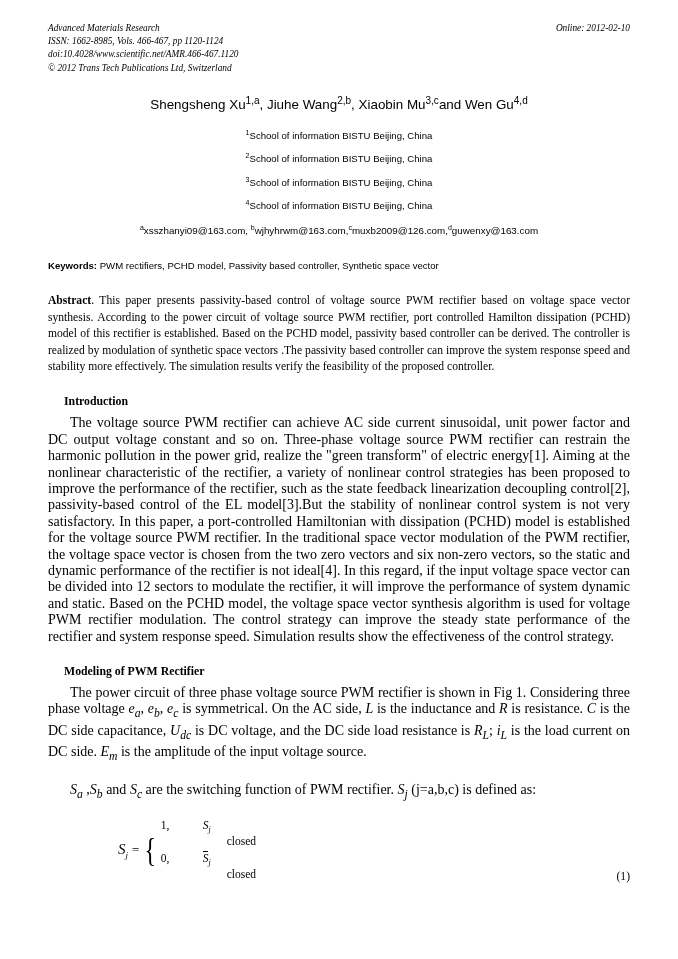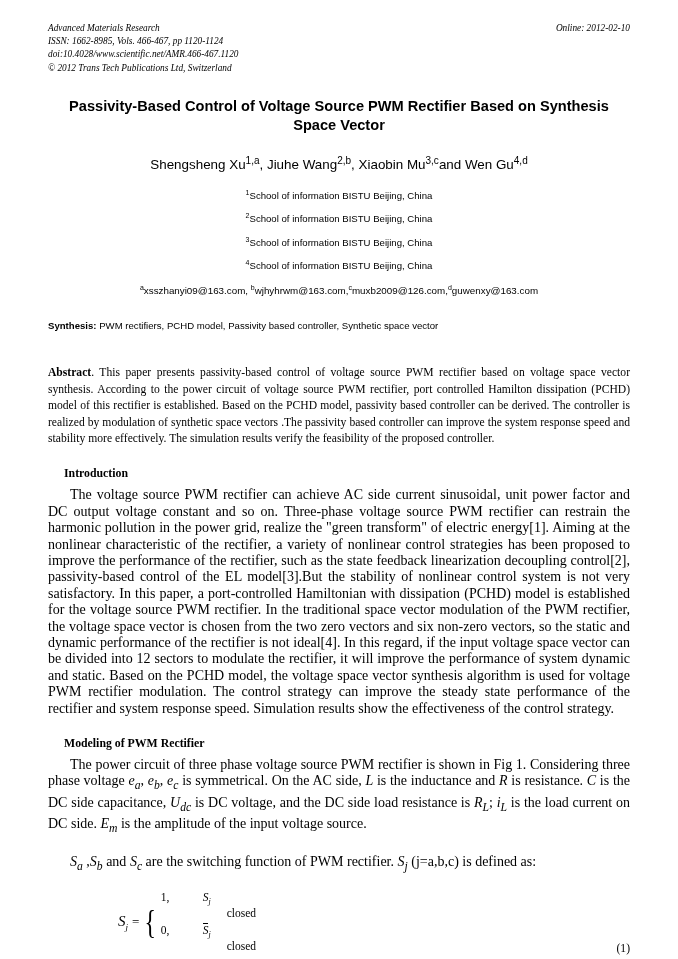--- a/index.html
+++ b/index.html
@@ -76,21 +76,21 @@
   
   .keywords {
     font-family: "Liberation Sans", sans-serif;
     font-size: 9.6px;
     margin-top: 21px;
     line-height: 14px;
   }
   .keywords .kw-label { font-weight: bold; }
   
   .abstract {
-    margin-top: 32px;
+    margin-top: 20px;
     font-size: 11.6px;
     line-height: 16.4px;
     text-align: justify;
   }
   .abstract .ab-label { font-weight: bold; }
   
   h2.section {
     font-family: "Liberation Serif", serif;
     font-weight: bold;
     font-size: 11.8px;
@@ -163,40 +163,39 @@
       <div>Advanced Materials Research</div>
       <div>ISSN: 1662-8985, Vols. 466-467, pp 1120-1124</div>
       <div>doi:10.4028/www.scientific.net/AMR.466-467.1120</div>
       <div>© 2012 Trans Tech Publications Ltd, Switzerland</div>
     </div>
     <div class="header-right">
       <div>Online: 2012-02-10</div>
     </div>
   </div>
 
-  <div class="title">Passivity-Based Control of Voltage Source PWM Rectifier Based on Synthesis Space Vector</div>
 
   <div class="authors">
     <span>Shengsheng Xu</span><sup>1,a</sup><span>, </span><span>Jiuhe Wang</span><sup>2,b</sup><span>, </span><span>Xiaobin Mu</span><sup>3,c</sup><span>and </span><span>Wen Gu</span><sup>4,d</sup>
   </div>
 
   <div class="affil">
     <div><sup>1</sup><span>School of information BISTU Beijing, China</span></div>
     <div><sup>2</sup><span>School of information BISTU Beijing, China</span></div>
     <div><sup>3</sup><span>School of information BISTU Beijing, China</span></div>
     <div><sup>4</sup><span>School of information BISTU Beijing, China</span></div>
   </div>
 
   <div class="emails">
     <sup>a</sup><span>xsszhanyi09@163.com,</span>
     <sup>b</sup><span>wjhyhrwm@163.com,</span><sup>c</sup><span>muxb2009@126.com,</span><sup>d</sup><span>guwenxy@163.com</span>
   </div>
 
   <div class="keywords">
-    <span class="kw-label">Synthesis:</span><span> PWM rectifiers, PCHD model, Passivity based controller, Synthetic space vector</span>
+    <span class="kw-label">Keywords:</span><span> PWM rectifiers, PCHD model, Passivity based controller, Synthetic space vector</span>
   </div>
 
   <div class="abstract">
     <span class="ab-label">Abstract</span><span>. This paper presents passivity-based control of voltage source PWM rectifier based on voltage space vector synthesis. According to the power circuit of voltage source PWM rectifier, port controlled Hamilton dissipation (PCHD) model of this rectifier is established. Based on the PCHD model, passivity based controller can be derived. The controller is realized by modulation of synthetic space vectors .The passivity based controller can improve the system response speed and stability more effectively. The simulation results verify the feasibility of the proposed controller.</span>
   </div>
 
   <h2 class="section">Introduction</h2>
   <p class="body">The voltage source PWM rectifier can achieve AC side current sinusoidal, unit power factor and DC output voltage constant and so on. Three-phase voltage source PWM rectifier can restrain the harmonic pollution in the power grid, realize the "green transform" of electric energy[1]. Aiming at the nonlinear characteristic of the rectifier, a variety of nonlinear control strategies has been proposed to improve the performance of the rectifier, such as the state feedback linearization decoupling control[2], passivity-based control of the EL model[3].But the stability of nonlinear control system is not very satisfactory. In this paper, a port-controlled Hamiltonian with dissipation (PCHD) model is established for the voltage source PWM rectifier. In the traditional space vector modulation of the PWM rectifier, the voltage space vector is chosen from the two zero vectors and six non-zero vectors, so the static and dynamic performance of the rectifier is not ideal[4]. In this regard, if the input voltage space vector can be divided into 12 sectors to modulate the rectifier, it will improve the performance of system dynamic and static. Based on the PCHD model, the voltage space vector synthesis algorithm is used for voltage PWM rectifier modulation. The control strategy can improve the steady state performance of the rectifier and system response speed. Simulation results show the effectiveness of the control strategy.</p>
 
   <h2 class="section">Modeling of PWM Rectifier</h2>

